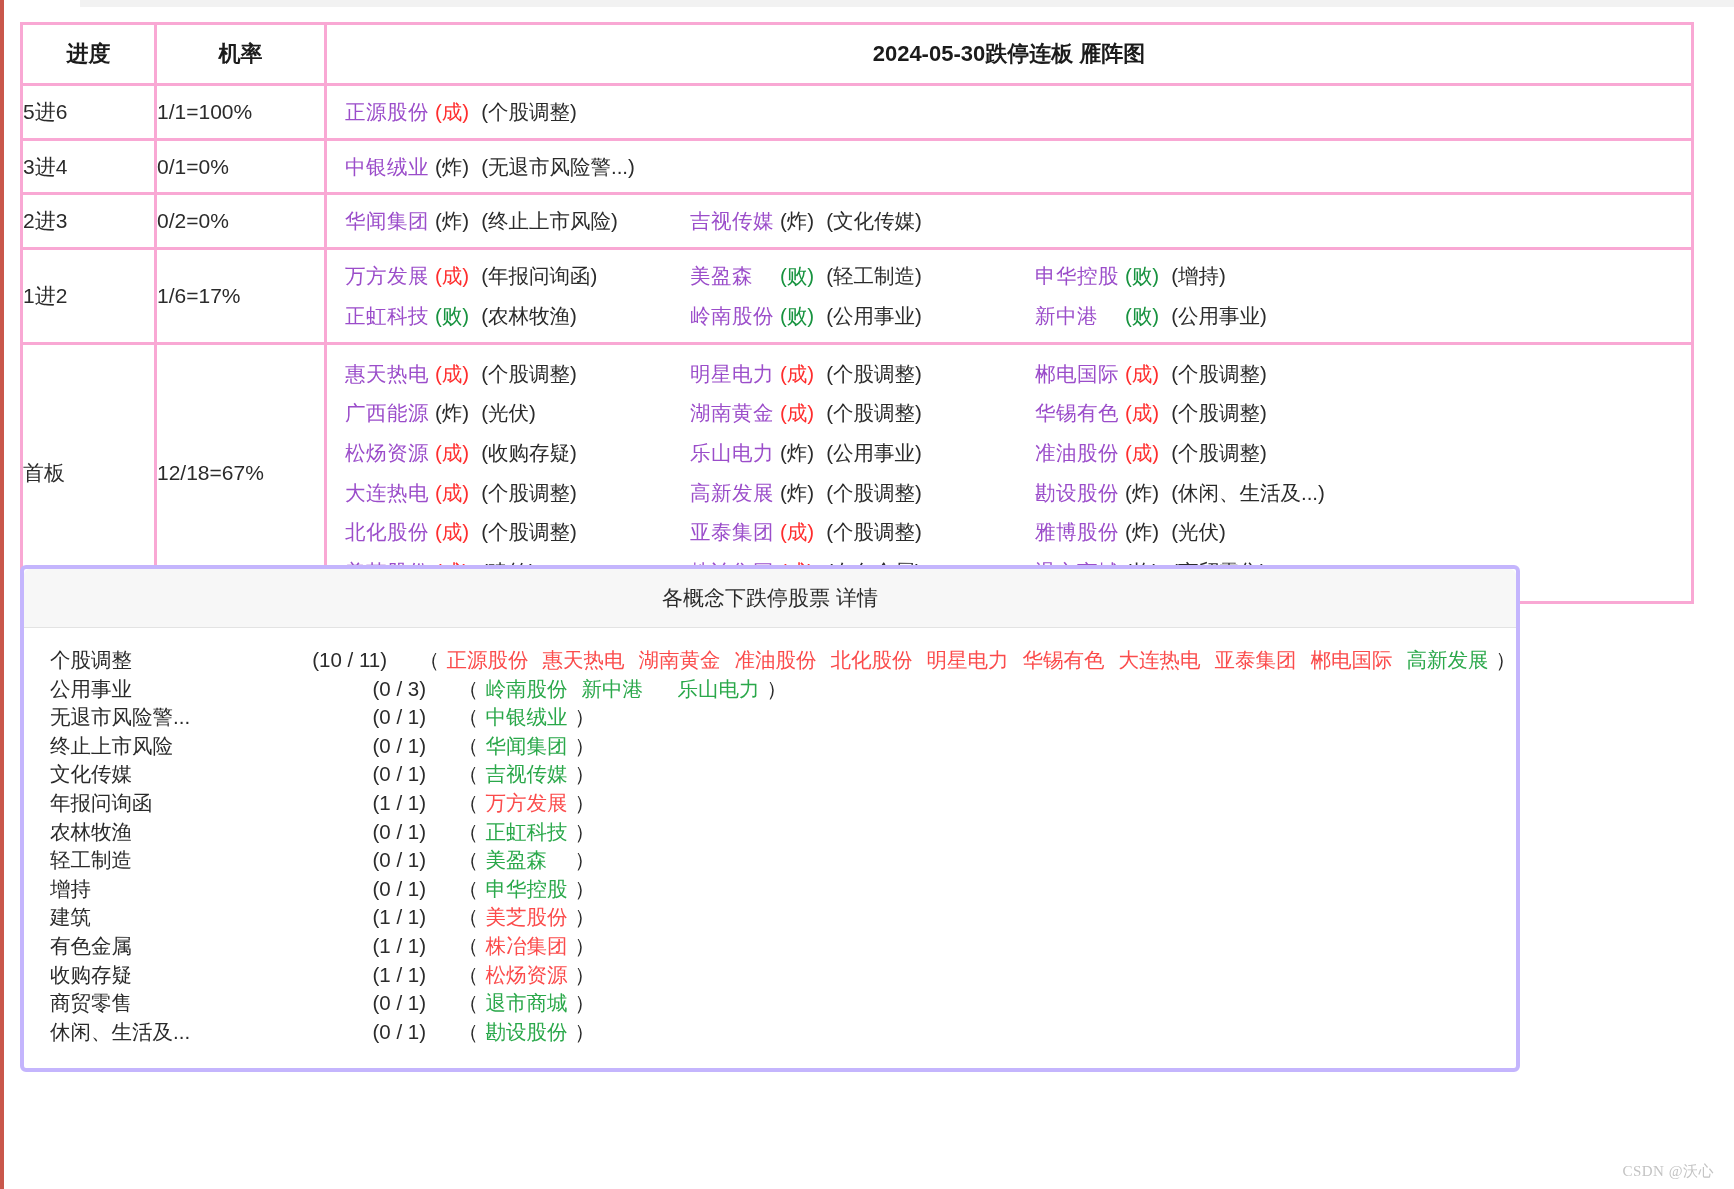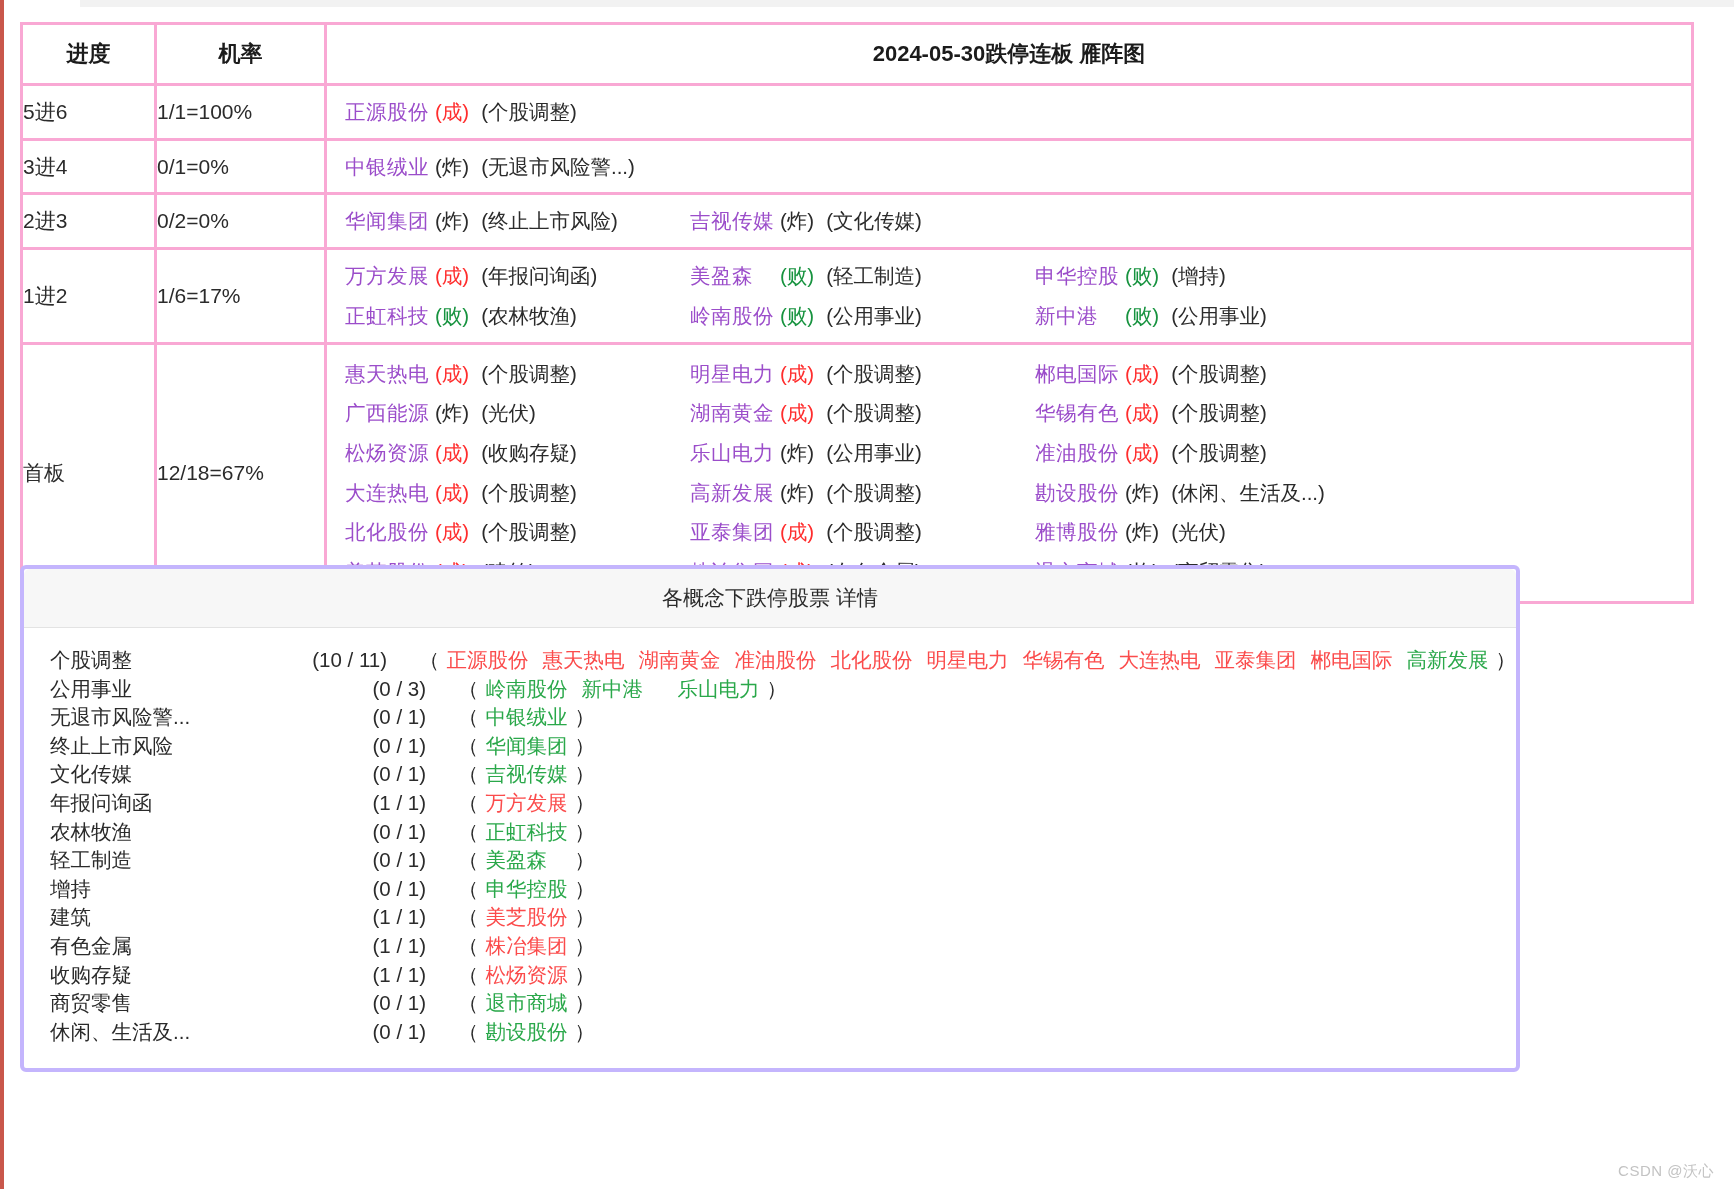--- a/index.html
+++ b/index.html
@@ -72,21 +72,21 @@
   .dcount{width:105px;text-align:right;font-size:20.5px;color:#2b2b2b;}
   .dlist{font-size:20.5px;color:#2b2b2b;}
   .paren{color:#2b2b2b;}
   .dstk{margin:0 7px;}
   .dstk.up{color:#fb4b4b;}
   .dstk.down{color:#2aa84a;}
   .dstk.pad3::after{content:"\3000";}
 
   .watermark{
     position:absolute;right:20px;bottom:8px;
-    font-size:15px;color:#c3c3c3;letter-spacing:.5px;
+    font-size:15px;color:#c3c3c3;letter-spacing:.5px;font-family:Liberation Serif, serif;
   }
 </style>
 </head>
 <body>
 
 <div class="page">
 
   <div class="left-rule"></div>
   <div class="top-strip"></div>
 

